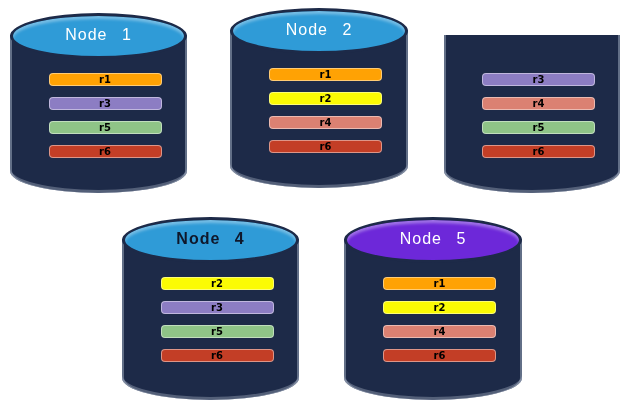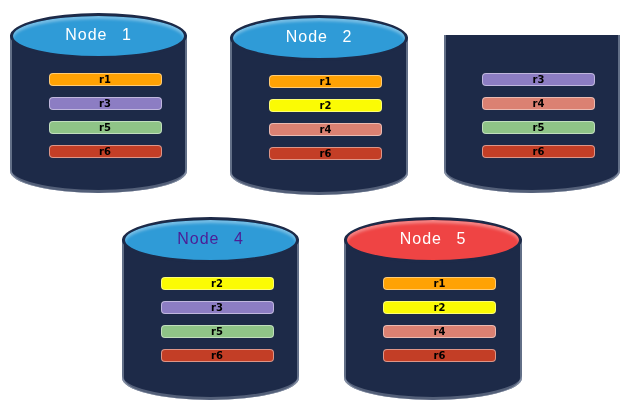--- a/index.html
+++ b/index.html
@@ -96,21 +96,21 @@
           <span class="bar-label" style="color: rgb(0, 0, 0);">r3</span>
         </div>
         <div class="bar" style="background: rgb(143, 196, 135);">
           <span class="bar-label" style="color: rgb(0, 0, 0);">r5</span>
         </div>
         <div class="bar" style="background: rgb(195, 62, 38);">
           <span class="bar-label" style="color: rgb(0, 0, 0);">r6</span>
         </div>
       </div>
     </div>
-    <div class="cylinder" style="left: 230px; top: 15px; width: 178px; height: 180px;">
+    <div class="cylinder" style="left: 230px; top: 8px; width: 178px; height: 180px;">
       <div class="cyl-body" style="background: rgb(29, 42, 72);"></div>
       <div class="cyl-top" style="background: rgb(47, 155, 215); border-color: rgb(29, 42, 72);">
         <span class="cyl-title" style="color: rgb(255, 255, 255);">Node 2</span>
       </div>
       <div class="bars">
         <div class="bar" style="background: rgb(255, 162, 4);">
           <span class="bar-label" style="color: rgb(0, 0, 0);">r1</span>
         </div>
         <div class="bar" style="background: rgb(251, 251, 4);">
           <span class="bar-label" style="color: rgb(0, 0, 0);">r2</span>
@@ -136,40 +136,40 @@
           <span class="bar-label" style="color: rgb(0, 0, 0);">r5</span>
         </div>
         <div class="bar" style="background: rgb(195, 62, 38);">
           <span class="bar-label" style="color: rgb(0, 0, 0);">r6</span>
         </div>
       </div>
     </div>
     <div class="cylinder" style="left: 122px; top: 217px; width: 177px; height: 183px;">
       <div class="cyl-body" style="background: rgb(29, 42, 72);"></div>
       <div class="cyl-top" style="background: rgb(47, 155, 215); border-color: rgb(29, 42, 72);">
-        <span class="cyl-title" style="color: #4c1d95;">Node 4</span>
+        <span class="cyl-title" style="color: #0f172a; font-weight: bold;">Node 4</span>
       </div>
       <div class="bars">
         <div class="bar" style="background: rgb(251, 251, 4);">
           <span class="bar-label" style="color: rgb(0, 0, 0);">r2</span>
         </div>
         <div class="bar" style="background: rgb(140, 125, 195);">
           <span class="bar-label" style="color: rgb(0, 0, 0);">r3</span>
         </div>
         <div class="bar" style="background: rgb(143, 196, 135);">
           <span class="bar-label" style="color: rgb(0, 0, 0);">r5</span>
         </div>
         <div class="bar" style="background: rgb(195, 62, 38);">
           <span class="bar-label" style="color: rgb(0, 0, 0);">r6</span>
         </div>
       </div>
     </div>
     <div class="cylinder" style="left: 344px; top: 217px; width: 178px; height: 183px;">
       <div class="cyl-body" style="background: rgb(29, 42, 72);"></div>
-      <div class="cyl-top" style="background: #ef4444; border-color: rgb(29, 42, 72); align-items: center;">
+      <div class="cyl-top" style="background: #6d28d9; border-color: rgb(29, 42, 72); align-items: center;">
         <span class="cyl-title" style="color: rgb(255, 255, 255);">Node 5</span>
       </div>
       <div class="bars">
         <div class="bar" style="background: rgb(255, 162, 4);">
           <span class="bar-label" style="color: rgb(0, 0, 0);">r1</span>
         </div>
         <div class="bar" style="background: rgb(251, 251, 4);">
           <span class="bar-label" style="color: rgb(0, 0, 0);">r2</span>
         </div>
         <div class="bar" style="background: rgb(219, 129, 114);">

